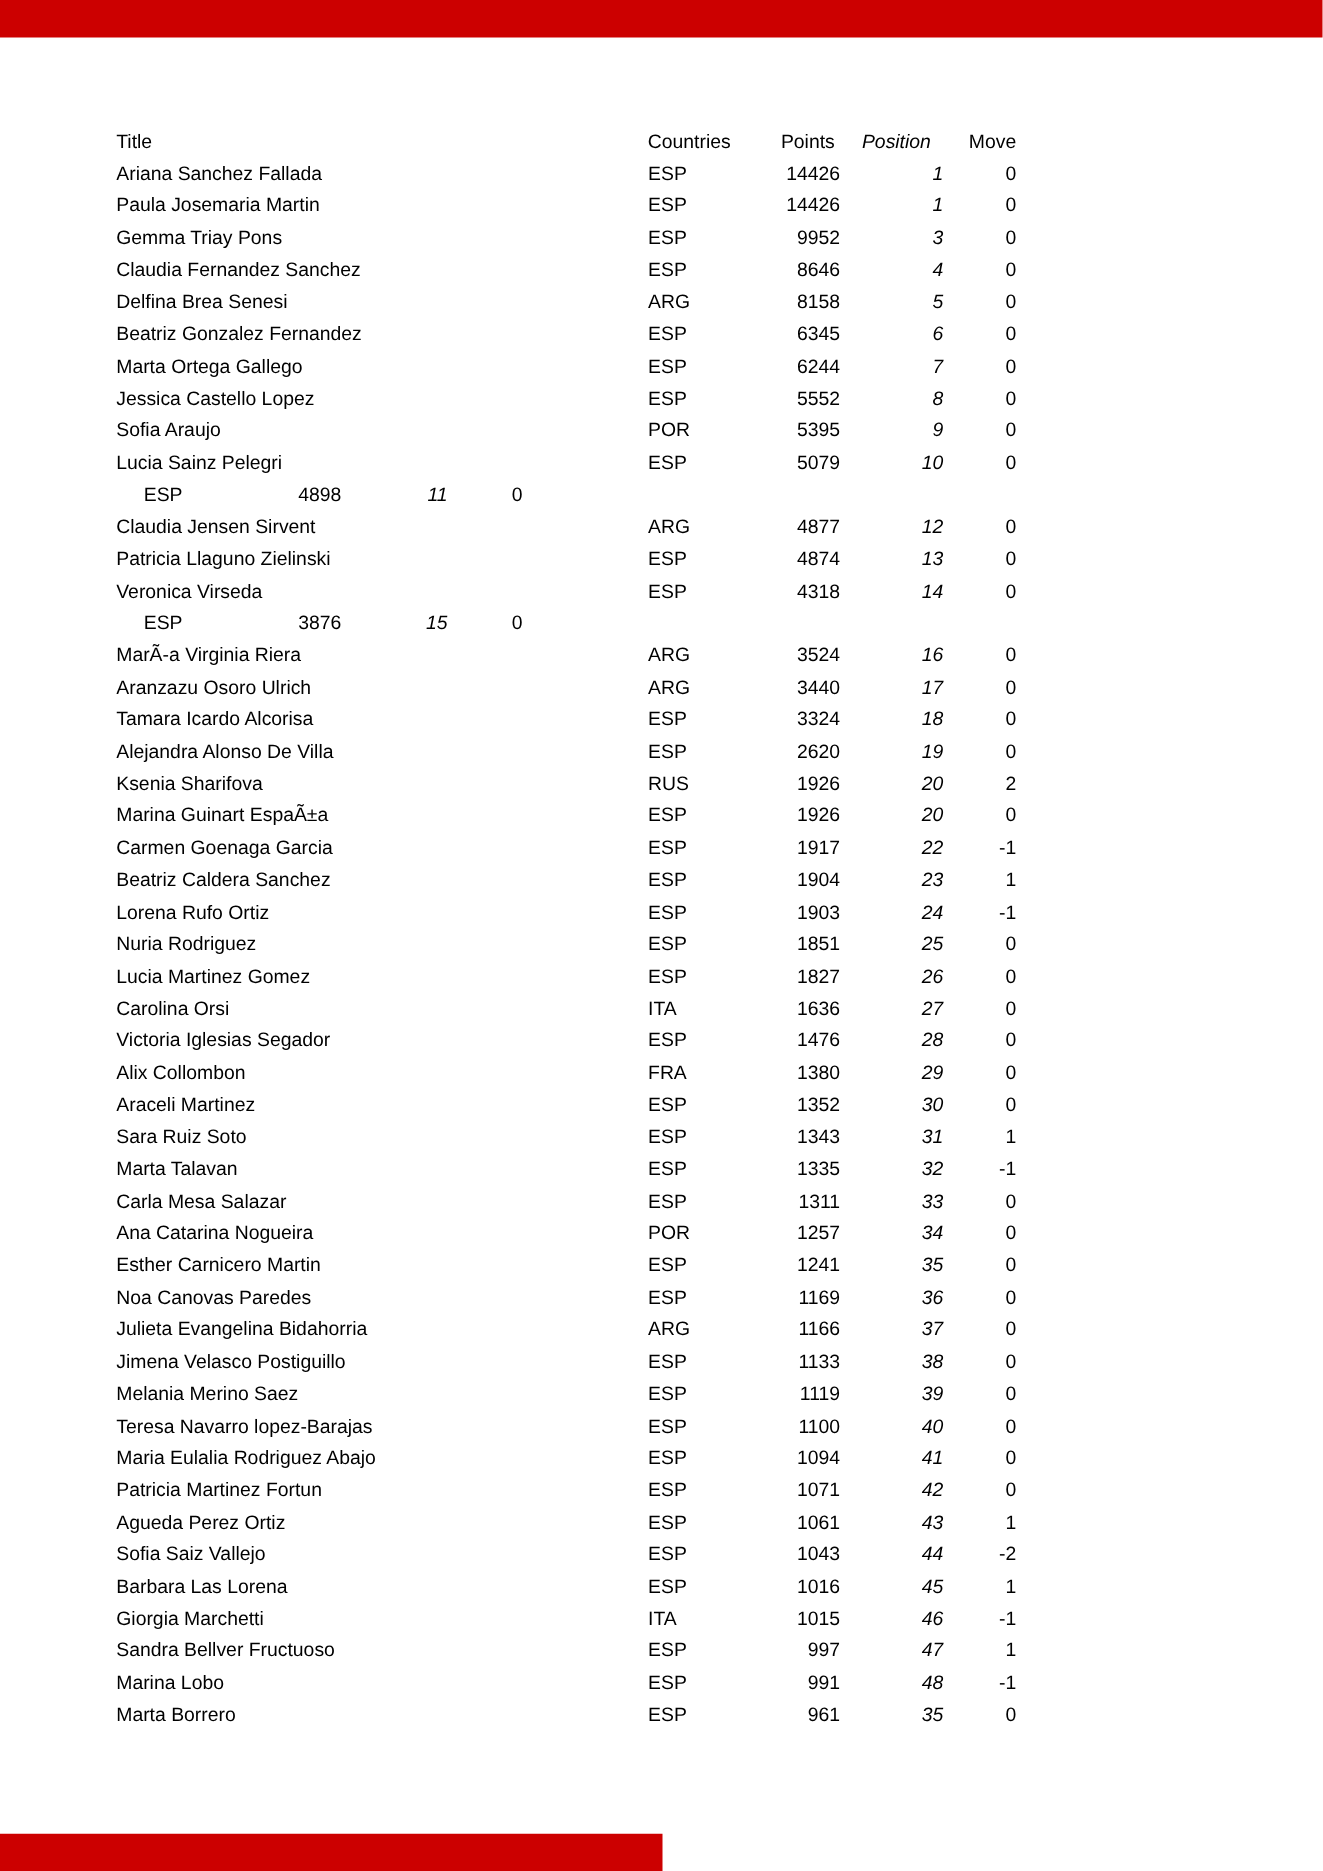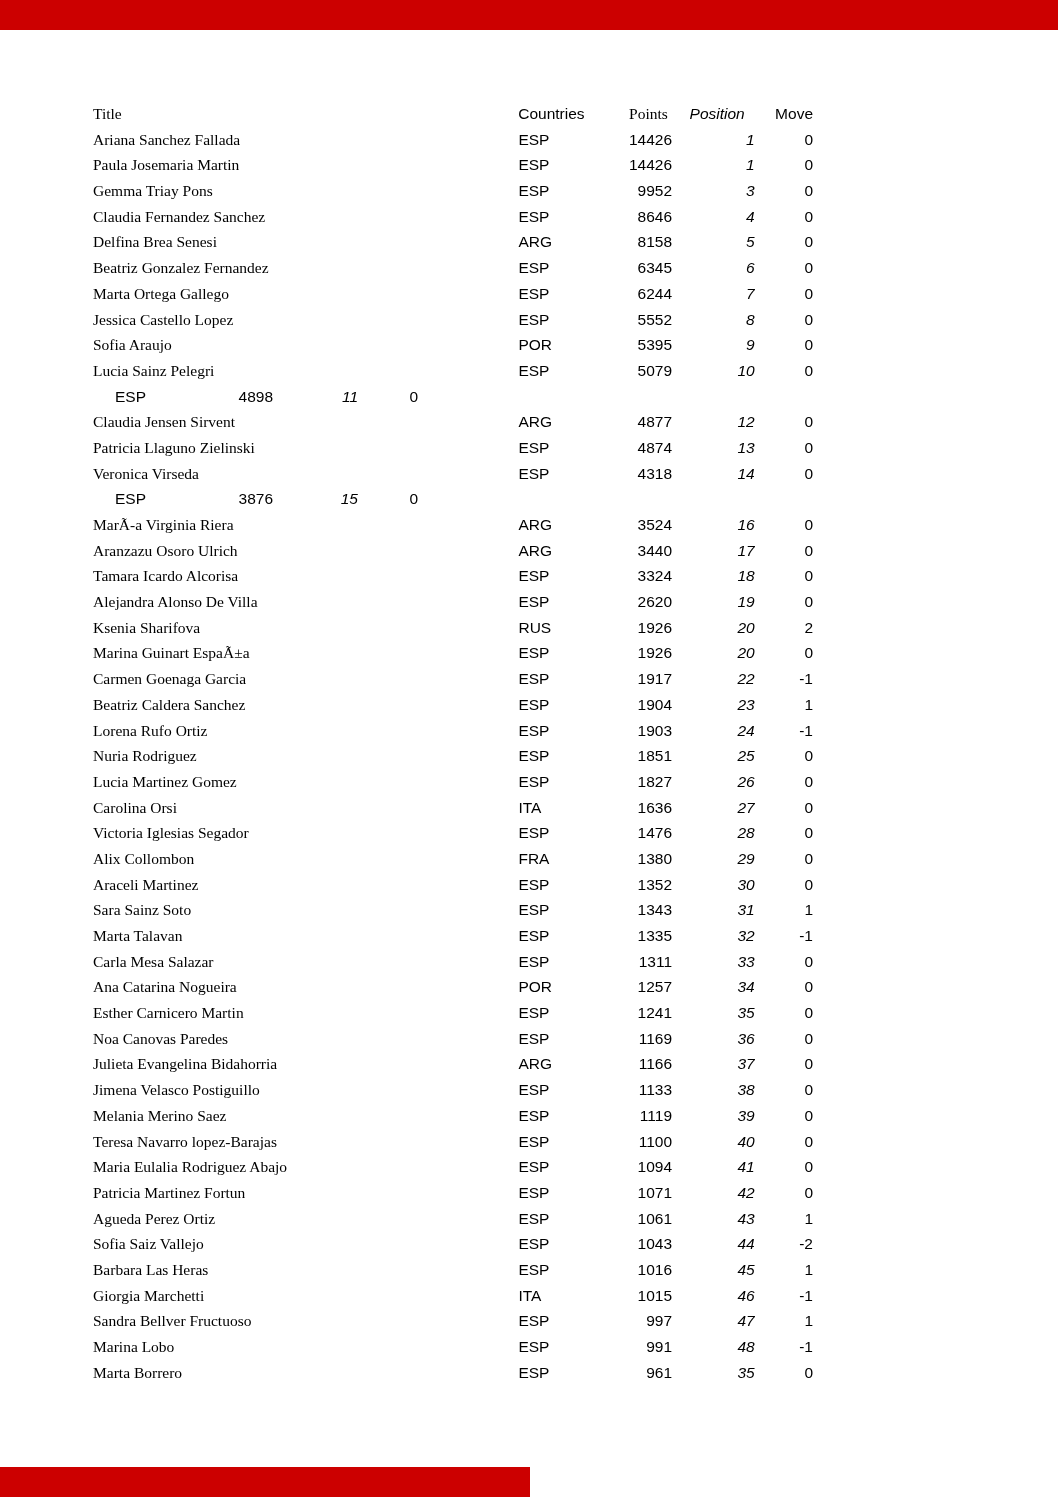--- a/index.html
+++ b/index.html
@@ -36,26 +36,26 @@
   .row {
     display: flex;
     height: 25.7px;
     line-height: 25.7px;
     font-size: 15.5px;
     white-space: nowrap;
   }
   .cell {
     overflow: hidden;
   }
-  .cell-title     { width: 415px; text-align: left; font-family: Liberation Serif, serif; }
+  .cell-title     { width: 415px; text-align: left; }
   .cell-countries { width: 90px;  text-align: left; margin-left: 22px; }
   .cell-points    { width: 68px;  text-align: right; }
   .cell-position  { width: 85px;  text-align: right; font-style: italic; }
   .cell-move      { width: 60px;  text-align: right; }
-  .header .cell-points   { padding-right: 4px; box-sizing: border-box; font-family: Liberation Serif, serif; }
+  .header .cell-points   { padding-right: 4px; box-sizing: border-box; }
   .header .cell-position { padding-right: 10px; box-sizing: border-box; }
 </style>
 </head>
 <body>
 
 <div class="bar top" style="background: rgb(204, 0, 0);"></div>
 
 <div class="ranking-table">
   <div class="row header">
     <div class="cell cell-title">Title</div>
@@ -267,21 +267,21 @@
         <div class="cell cell-move">0</div>
       </div>
       <div class="row">
         <div class="cell cell-title">Araceli Martinez</div>
         <div class="cell cell-countries">ESP</div>
         <div class="cell cell-points">1352</div>
         <div class="cell cell-position">30</div>
         <div class="cell cell-move">0</div>
       </div>
       <div class="row">
-        <div class="cell cell-title">Sara Sainz Soto</div>
+        <div class="cell cell-title">Sara Ruiz Soto</div>
         <div class="cell cell-countries">ESP</div>
         <div class="cell cell-points">1343</div>
         <div class="cell cell-position">31</div>
         <div class="cell cell-move">1</div>
       </div>
       <div class="row">
         <div class="cell cell-title">Marta Talavan</div>
         <div class="cell cell-countries">ESP</div>
         <div class="cell cell-points">1335</div>
         <div class="cell cell-position">32</div>
@@ -365,21 +365,21 @@
         <div class="cell cell-move">1</div>
       </div>
       <div class="row">
         <div class="cell cell-title">Sofia Saiz Vallejo</div>
         <div class="cell cell-countries">ESP</div>
         <div class="cell cell-points">1043</div>
         <div class="cell cell-position">44</div>
         <div class="cell cell-move">-2</div>
       </div>
       <div class="row">
-        <div class="cell cell-title">Barbara Las Heras</div>
+        <div class="cell cell-title">Barbara Las Lorena</div>
         <div class="cell cell-countries">ESP</div>
         <div class="cell cell-points">1016</div>
         <div class="cell cell-position">45</div>
         <div class="cell cell-move">1</div>
       </div>
       <div class="row">
         <div class="cell cell-title">Giorgia Marchetti</div>
         <div class="cell cell-countries">ITA</div>
         <div class="cell cell-points">1015</div>
         <div class="cell cell-position">46</div>

